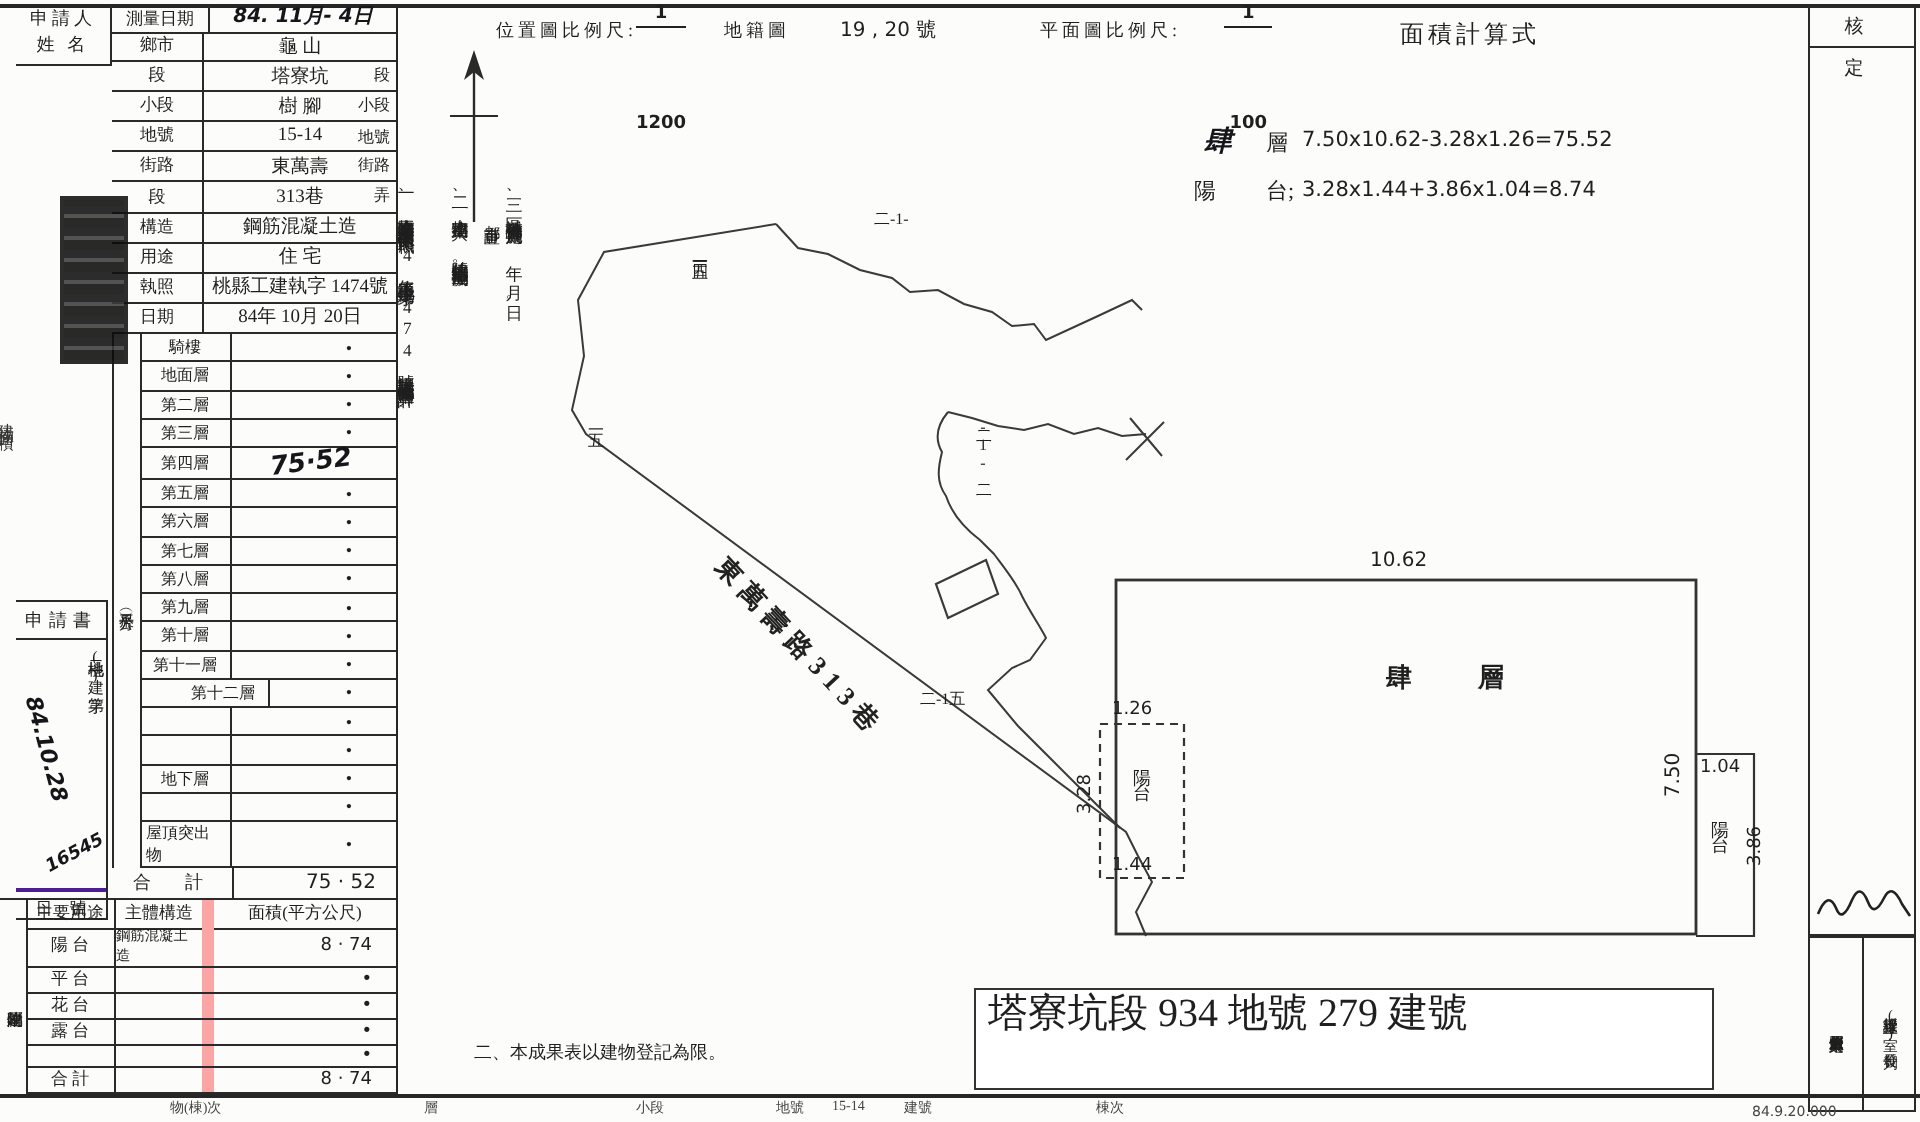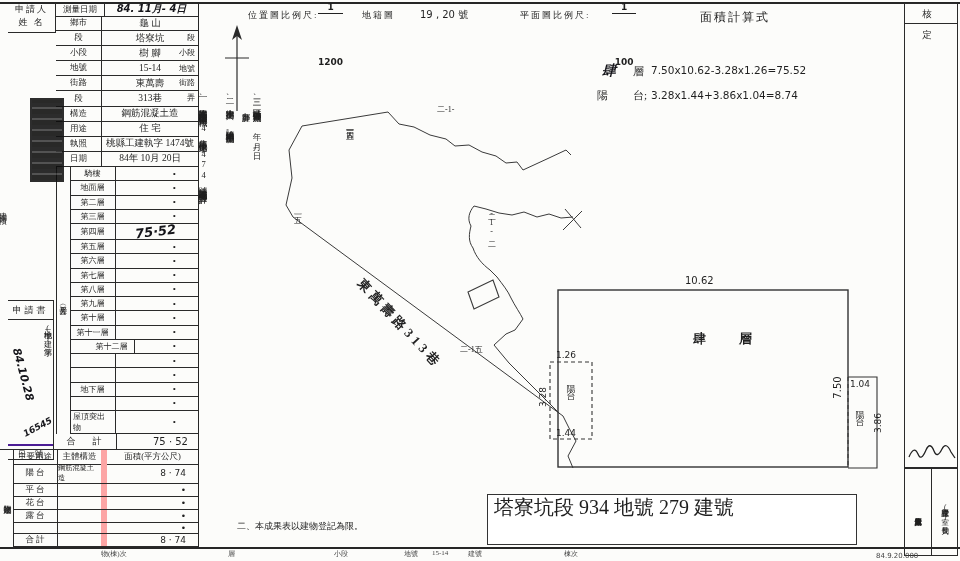--- a/index.html
+++ b/index.html
@@ -373,21 +373,21 @@
     <svg style="left:2px;top:415px;" width="50" height="26" viewBox="0 0 50 26">
       <path d="M2,18 q5,-12 9,-3 q3,8 8,-4 q4,-9 8,1 q3,8 8,-2 q4,-8 9,3 l4,6" fill="none" stroke="#222" stroke-width="1.3"></path>
     </svg>
   </div>
   <div class="abs cellb" style="left:904px;top:468px;width:54px;height:88px;display:flex;">
     <div class="v" style="width:50%;font-size:7.4px;display:flex;align-items:center;justify-content:center;border-right:1px solid #2a2a2a;">本案依照分層負責規定</div>
     <div class="v" style="width:50%;font-size:7.4px;display:flex;align-items:center;justify-content:center;">授權主管課(室)長判發</div>
   </div>
   <div class="abs tiny mono" style="left:876px;top:552px;">84.9.20.000</div>
 
-  <div class="abs" id="footerStrip" style="left:16px;top:549px;width:824px;height:12px;">
+  <div class="abs" id="footerStrip" style="left:0;top:549px;width:824px;height:12px;">
       <span class="tiny" style="position: absolute; left: 85px; top: 0px;">物(棟)次</span>
       <span class="tiny" style="position: absolute; left: 212px; top: 0px;">層</span>
       <span class="tiny" style="position: absolute; left: 318px; top: 0px;">小段</span>
       <span class="tiny" style="position: absolute; left: 388px; top: 0px;">地號</span>
       <span class="tiny" style="position: absolute; left: 416px; top: 0px;">15-14</span>
       <span class="tiny" style="position: absolute; left: 452px; top: 0px;">建號</span>
       <span class="tiny" style="position: absolute; left: 548px; top: 0px;">棟次</span>
     </div>
 
 </div>

